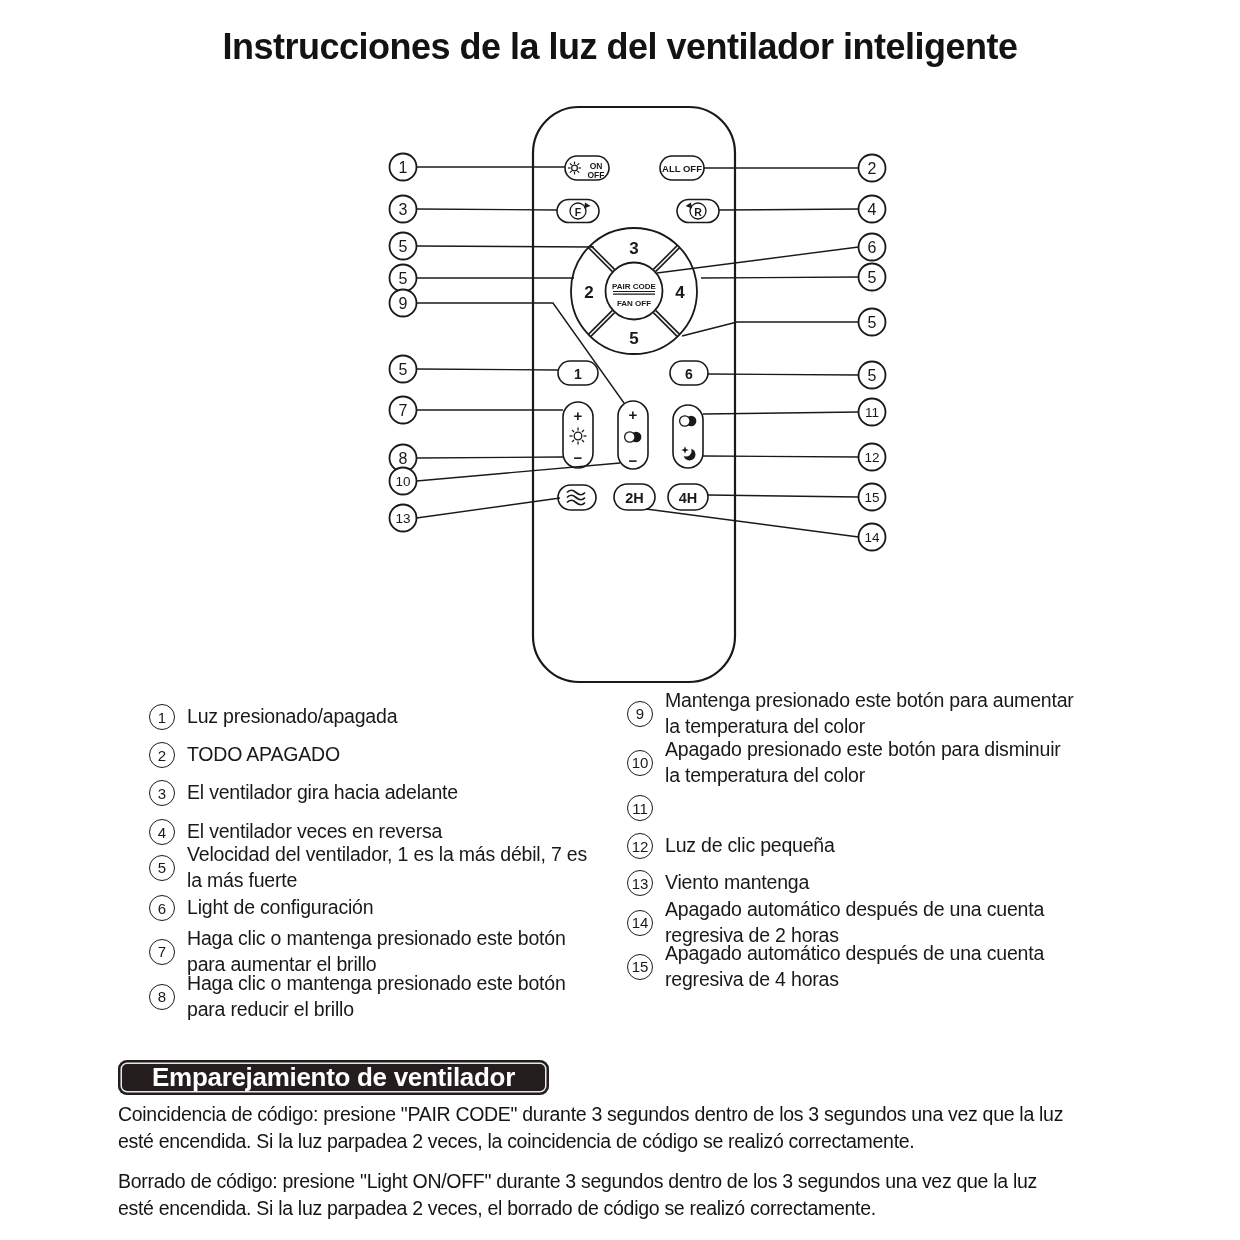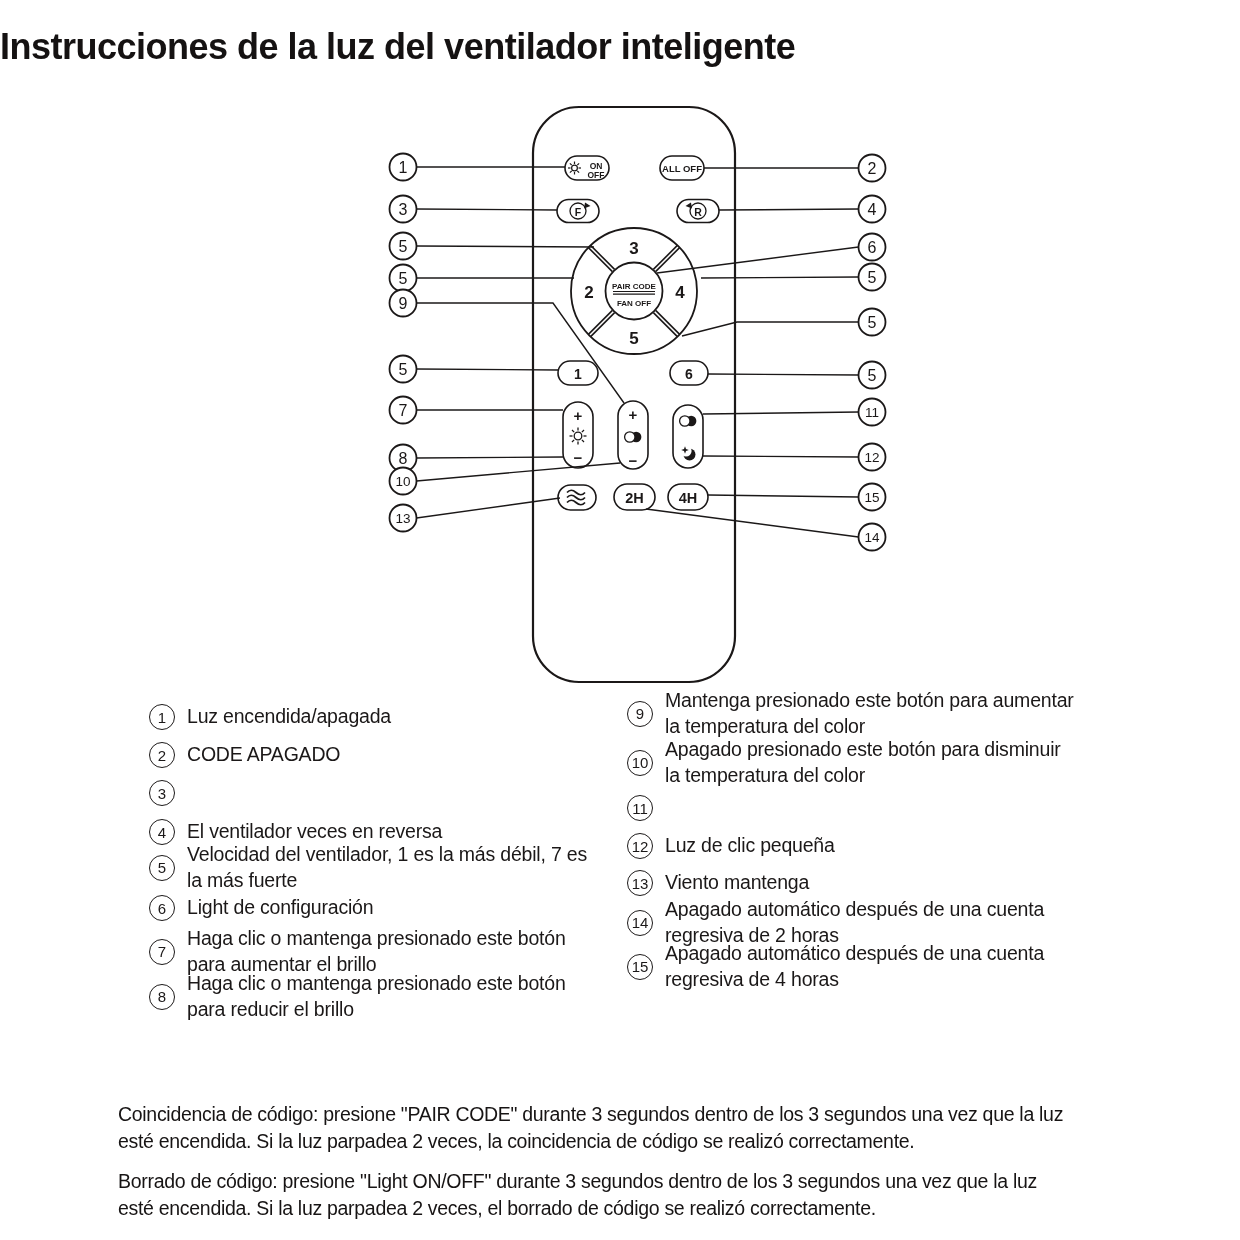--- a/index.html
+++ b/index.html
@@ -1,18 +1,18 @@
 <!DOCTYPE html>
 <html><head>
 <meta charset="utf-8">
 <style>
   html,body{margin:0;padding:0;background:#fff;}
   .page{position:relative;width:1240px;height:1240px;background:#fff;overflow:hidden;
         font-family:"Liberation Sans","DejaVu Sans",sans-serif;color:#1b1818;}
-  .title{position:absolute;top:26px;left:0;width:100%;
+  .title{position:absolute;top:26px;left:0;width:100%;text-align:center;
          font-size:36px;font-weight:bold;letter-spacing:-0.5px;color:#151212;}
   #diagram{position:absolute;top:0;left:0;}
   .li{position:absolute;display:flex;align-items:center;gap:12px;}
   .num{width:26px;height:26px;min-width:26px;border:1.8px solid #1d1a1a;border-radius:50%;
        display:flex;align-items:center;justify-content:center;font-size:15px;color:#1b1818;
        background:#fff;box-sizing:border-box;}
   .txt{font-size:19.5px;line-height:25.5px;white-space:pre-line;letter-spacing:-0.2px;}
   .pair-header{position:absolute;left:118px;top:1060px;width:431px;height:35px;
        background:#241d1d;border-radius:9px;display:flex;align-items:center;justify-content:center;
        color:#fff;font-size:26px;font-weight:bold;letter-spacing:-0.3px;
@@ -262,28 +262,29 @@
         <g>
           <polyline points="858.5,537 646,509" fill="none" stroke="#1b1818" stroke-width="1.4"></polyline>
           <circle cx="872" cy="537" r="13.5" fill="#fff" stroke="#1b1818" stroke-width="1.8"></circle>
           <text x="872" y="537.5" text-anchor="middle" dominant-baseline="central" font-size="13.5" fill="#1b1818">14</text>
         </g>
       </g>
   </svg>
 
   <div class="li" style="top:704px;left:149px">
     <span class="num">1</span>
-    <span class="txt">Luz encendida/apagada</span>
+    <span class="txt">Luz presionado/apagada</span>
   </div>
   <div class="li" style="top:742px;left:149px">
     <span class="num">2</span>
-    <span class="txt">CODE APAGADO</span>
+    <span class="txt">TODO APAGADO</span>
   </div>
   <div class="li" style="top:780px;left:149px">
     <span class="num">3</span>
+    <span class="txt">El ventilador gira hacia adelante</span>
   </div>
   <div class="li" style="top:819px;left:149px">
     <span class="num">4</span>
     <span class="txt">El ventilador veces en reversa</span>
   </div>
   <div class="li" style="top:842px;left:149px">
     <span class="num">5</span>
     <span class="txt">Velocidad del ventilador, 1 es la más débil, 7 es
 la más fuerte</span>
   </div>
@@ -327,18 +328,19 @@
     <span class="num">14</span>
     <span class="txt">Apagado automático después de una cuenta
 regresiva de 2 horas</span>
   </div>
   <div class="li" style="top:941px;left:627px">
     <span class="num">15</span>
     <span class="txt">Apagado automático después de una cuenta
 regresiva de 4 horas</span>
   </div>
 
+  <div class="pair-header">Emparejamiento de ventilador</div>
   <div class="para" id="p1">Coincidencia de código: presione "PAIR CODE" durante 3 segundos dentro de los 3 segundos una vez que la luz
 esté encendida. Si la luz parpadea 2 veces, la coincidencia de código se realizó correctamente.</div>
   <div class="para" id="p2">Borrado de código: presione "Light ON/OFF" durante 3 segundos dentro de los 3 segundos una vez que la luz
 esté encendida. Si la luz parpadea 2 veces, el borrado de código se realizó correctamente.</div>
 
 </div>
 
 </body></html>

